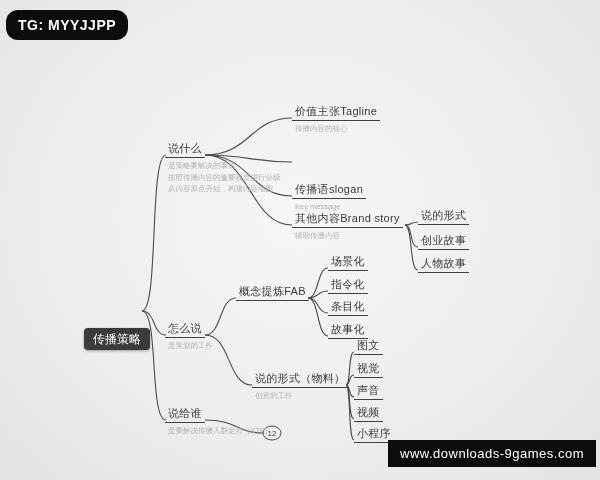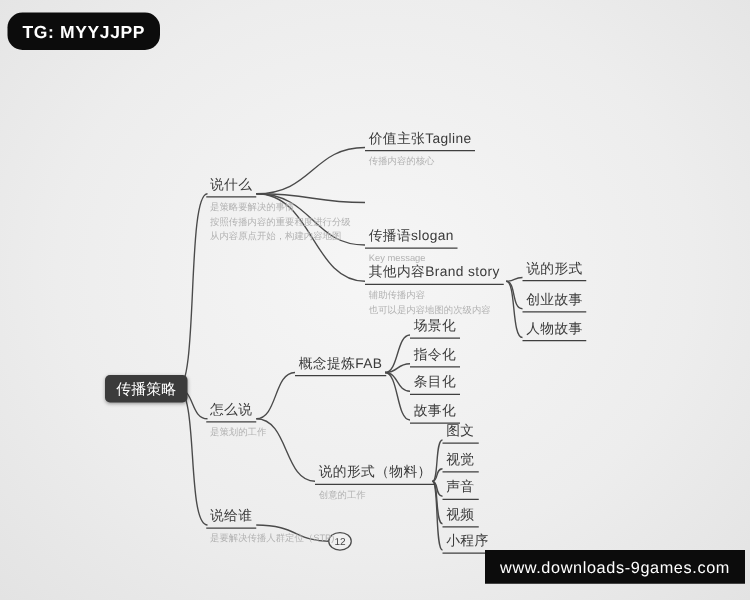--- a/index.html
+++ b/index.html
@@ -12,21 +12,21 @@
   svg.links path{fill:none;stroke:#4a4a4a;stroke-width:1.1;}
   .node{position:absolute;white-space:nowrap;}
   .node .label{
     display:inline-block;font-size:11px;line-height:14px;color:#3a3a3a;
     padding:0 3px 2px 3px;border-bottom:1.5px solid #3f3f3f;letter-spacing:0.3px;
   }
   .node .notes{padding:2px 3px 0 3px;}
   .node .note{font-size:7.5px;line-height:1.55;color:#b2b2b2;}
   .node.root{
     background:#3b3b3b;color:#fff;border-radius:4px;padding:4px 9px;
-    font-size:12px;line-height:14px;box-shadow:0 1px 3px rgba(0,0,0,.35);
+    font-size:12px;line-height:14px;box-shadow:0 1px 3px rgba(0,0,0,.35);margin-top:28px;
   }
   .wm{
     position:absolute;background:#0c0c0c;color:#ffffff;
     font-weight:bold;letter-spacing:0.5px;
   }
   .wm.top{left:6px;top:10px;font-size:14px;padding:7px 12px;border-radius:12px;}
   .wm.bottom{right:4px;top:440px;font-size:13px;padding:6px 12px;font-weight:normal;}
 </style>
 </head>
 <body>
@@ -92,21 +92,20 @@
     <span class="label">传播语slogan</span>
     <div class="notes">
         <div class="note">Key message</div>
       </div>
   </div>
 
   <div class="node" style="left:292px;top:208px">
     <span class="label">其他内容Brand story</span>
     <div class="notes">
       <div class="note">辅助传播内容</div>
-      <div class="note">也可以是内容地图的次级内容</div>
     </div>
   </div>
 
   <div class="node" style="left:418px;top:205px">
     <span class="label">说的形式</span>
   </div>
   <div class="node" style="left:418px;top:230px">
     <span class="label">创业故事</span>
   </div>
   <div class="node" style="left:418px;top:253px">

